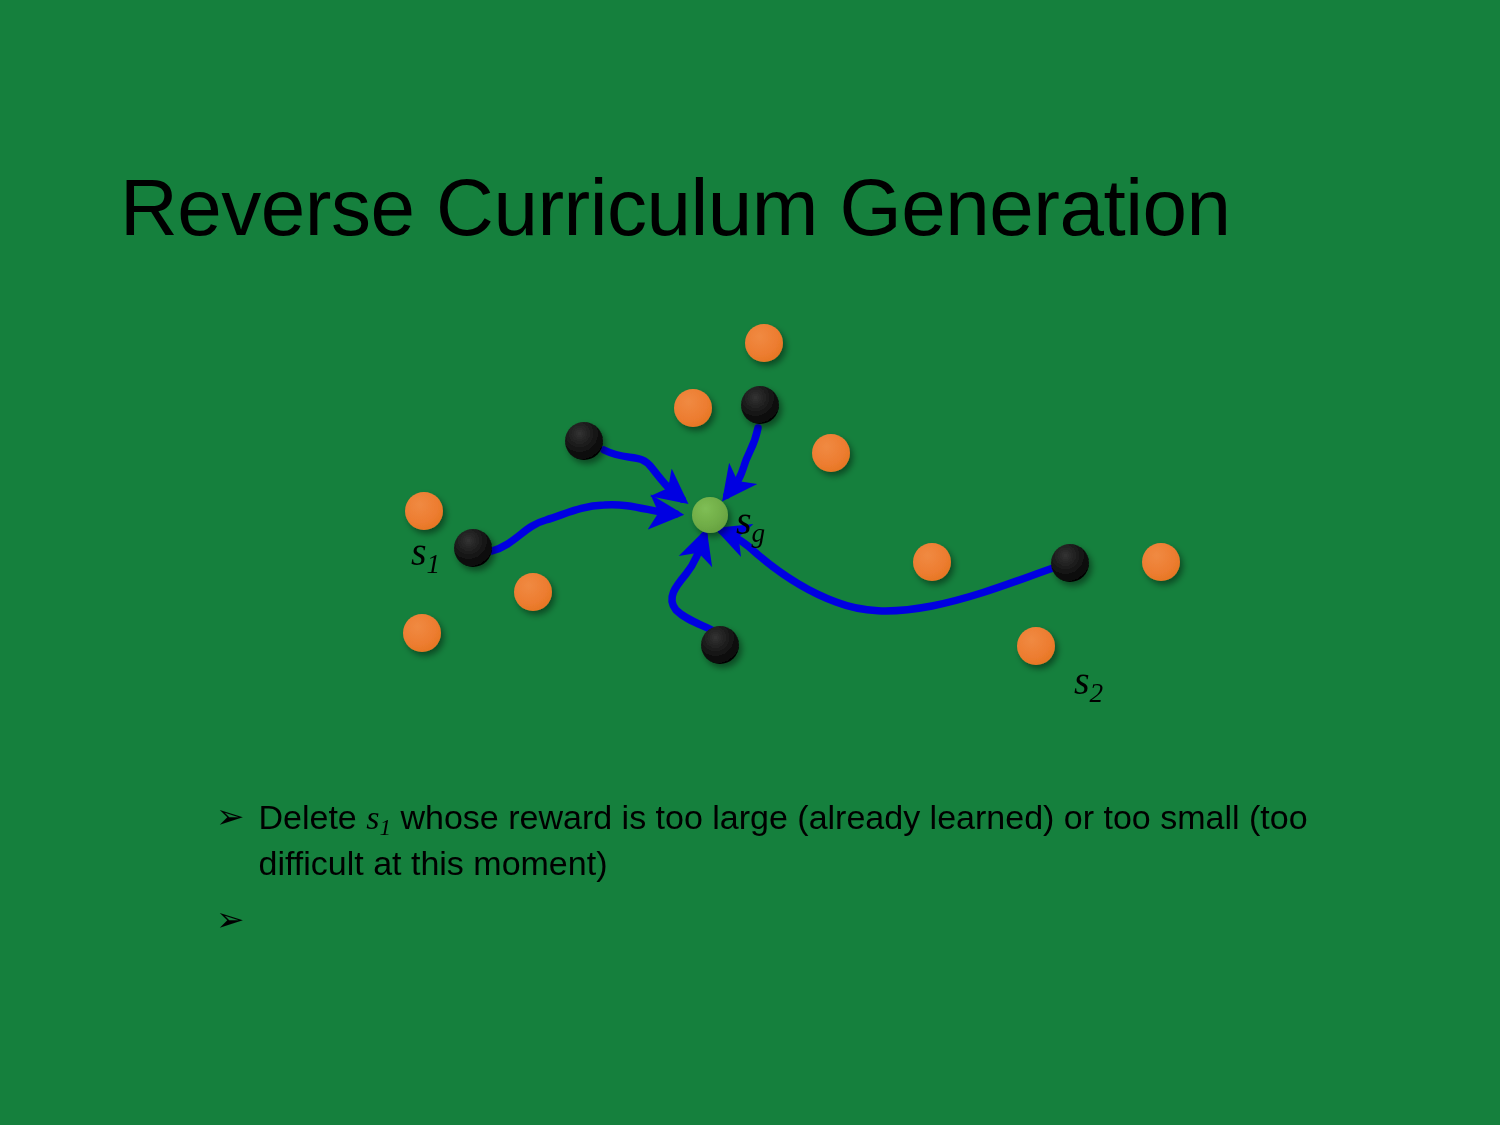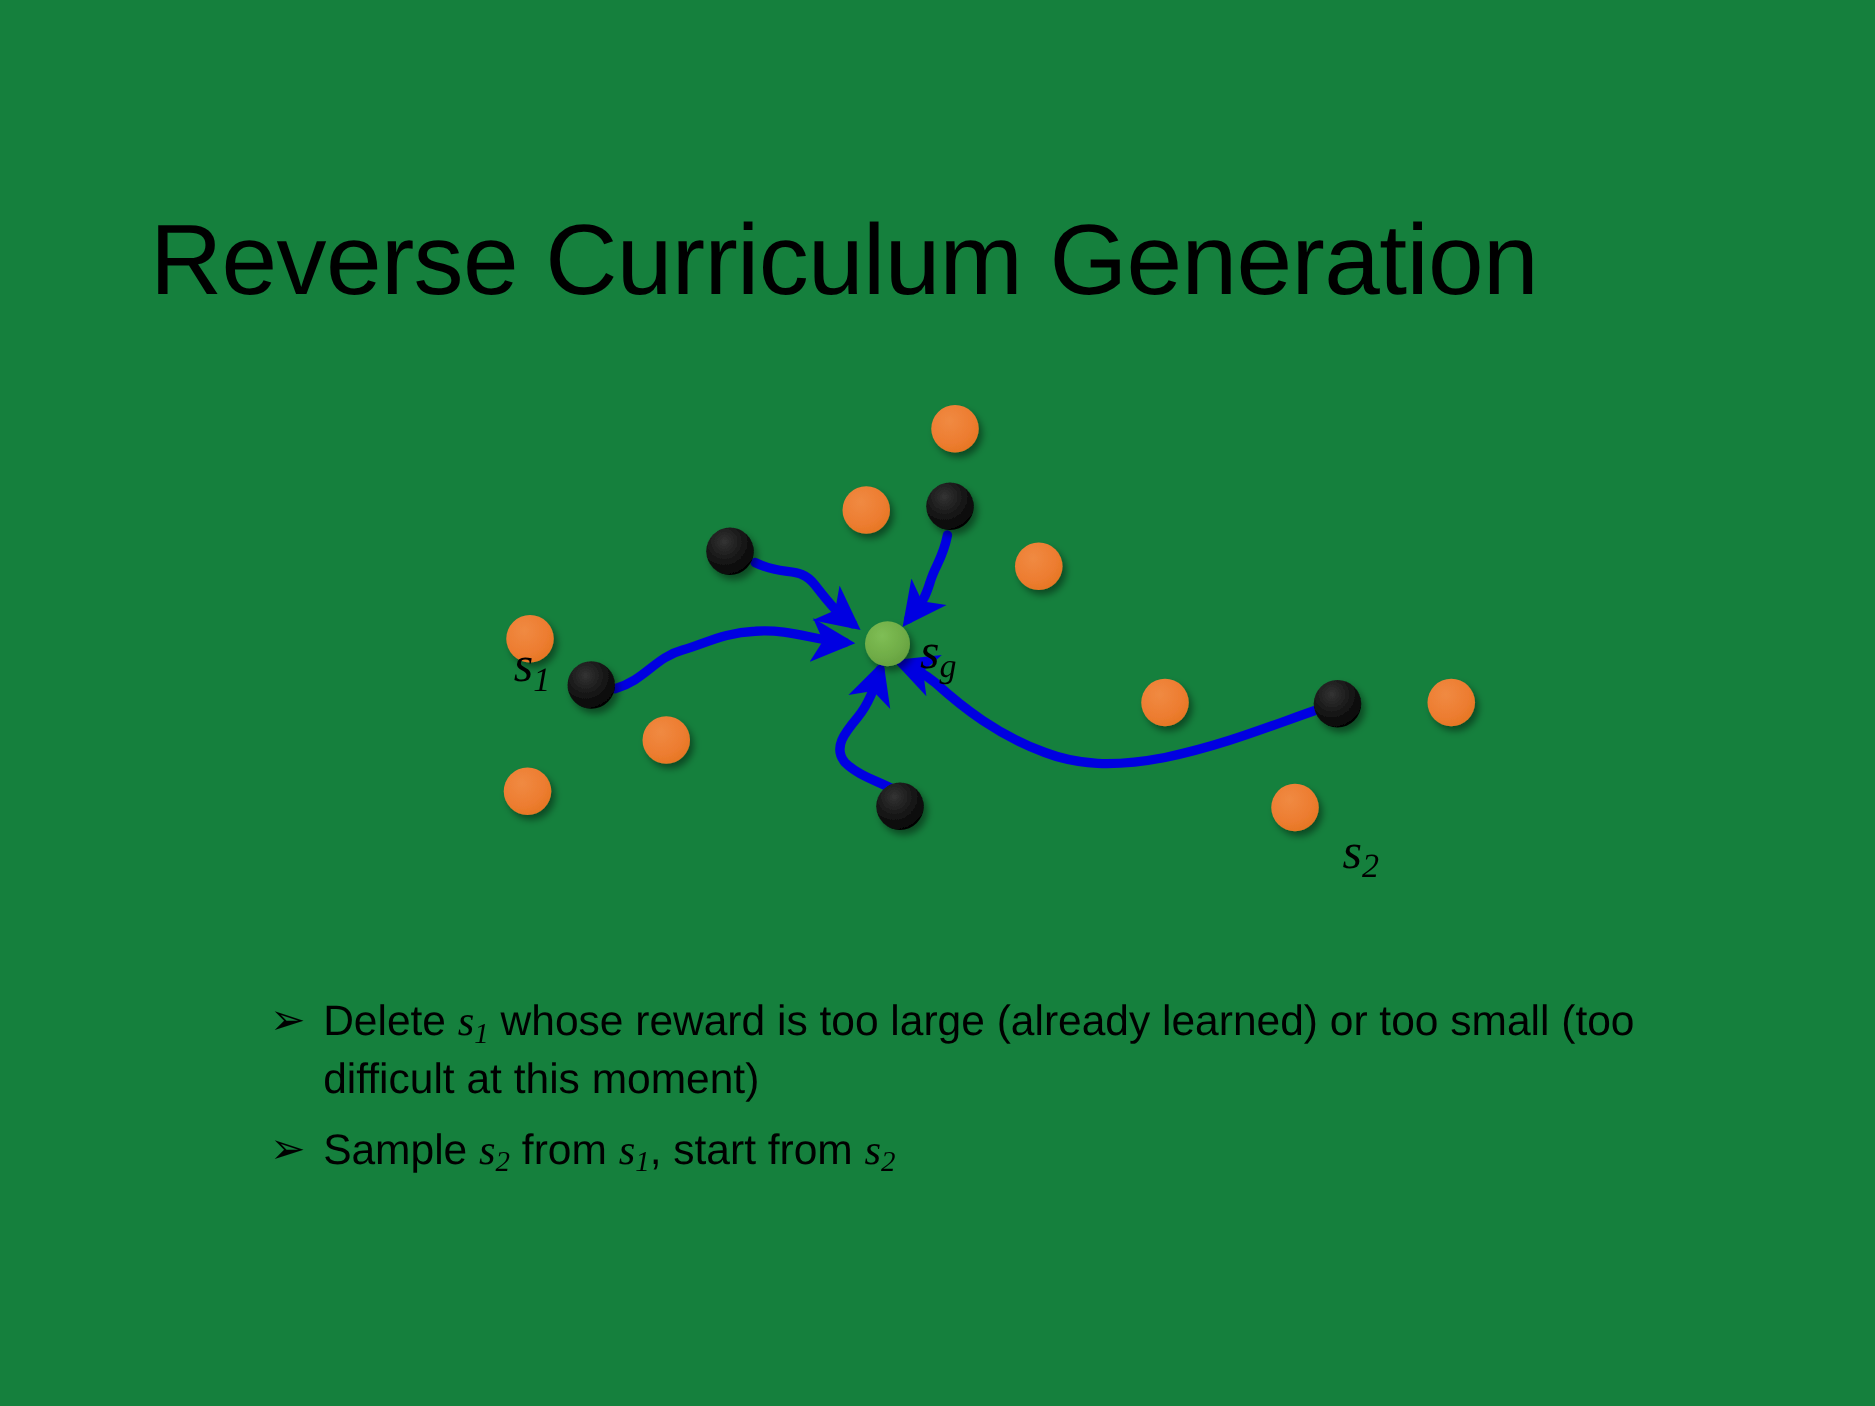--- a/index.html
+++ b/index.html
@@ -147,39 +147,36 @@
     <circle cx="720" cy="645" r="19" fill="url(#gradBlack)" filter="url(#dotShadow)"></circle>
     <circle cx="1070" cy="563" r="19" fill="url(#gradBlack)" filter="url(#dotShadow)"></circle>
 
     <circle cx="710" cy="515" r="18" fill="url(#gradGreen)" filter="url(#dotShadow)"></circle>
   </svg>
 
   <div class="math-label" style="left:736px; top:497px;">
     <span>s</span><sub>g</sub>
   </div>
 
-  <div class="math-label" style="left:411px; top:508px;">
+  <div class="math-label" style="left:411px; top:528px;">
     <span>s</span><sub>1</sub>
   </div>
 
   <div class="math-label" style="left:1074px; top:627px;margin-top:30px;">
     <span>s</span><sub>2</sub>
   </div>
 
   <div id="bullets">
 
     <div class="bullet-row">
       <span class="bullet-marker">➢</span>
       <span class="bullet-text">
         <span>Delete </span><span class="v"><span>s</span><sub>1</sub></span><span> whose reward is too large (already learned) or too small (too difficult at this moment)</span>
       </span>
     </div>
 
     <div class="bullet-row">
       <span class="bullet-marker">➢</span>
-      <span class="bullet-text">
-        <span>Sample </span><span class="v"><span>s</span><sub>2</sub></span><span> from </span><span class="v"><span>s</span><sub>1</sub></span><span>, start from </span><span class="v"><span>s</span><sub>2</sub></span>
-      </span>
     </div>
 
   </div>
 
 </div>
 
 </body></html>

